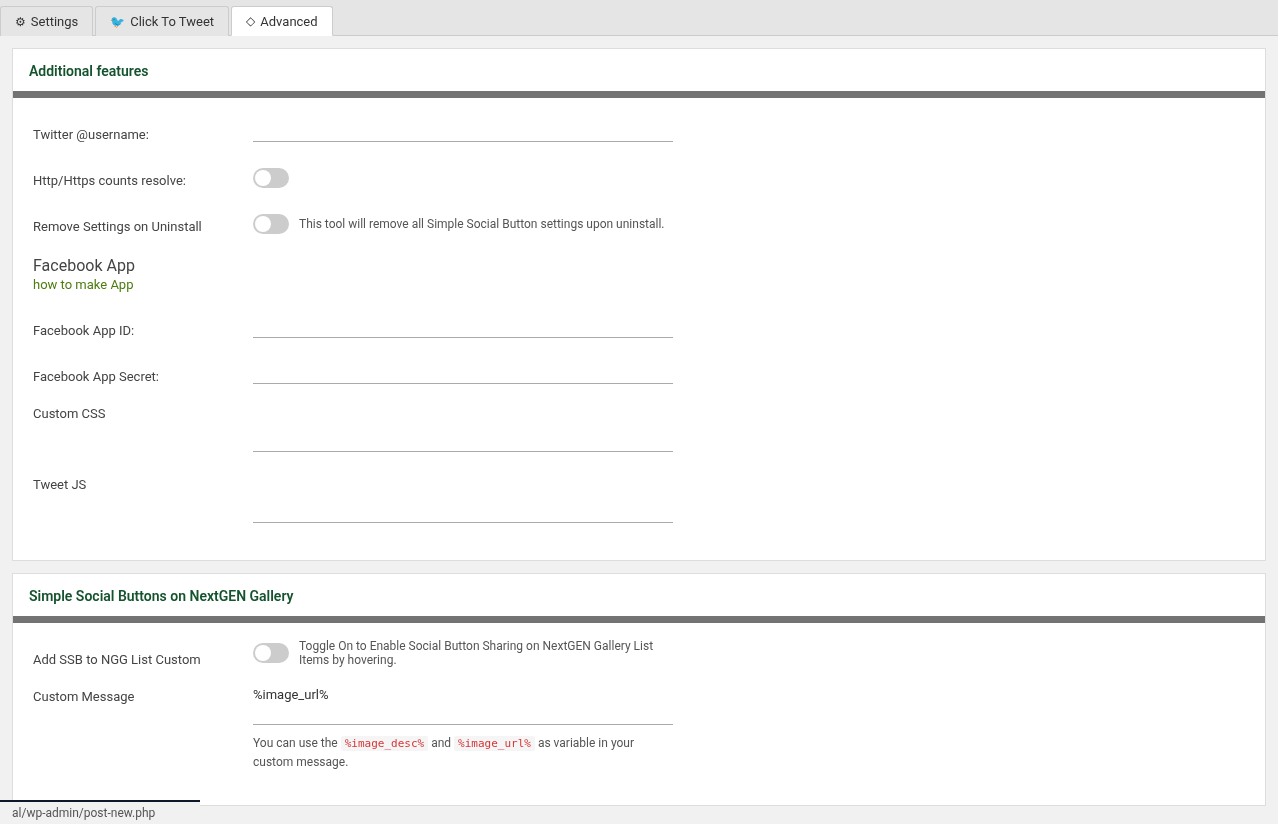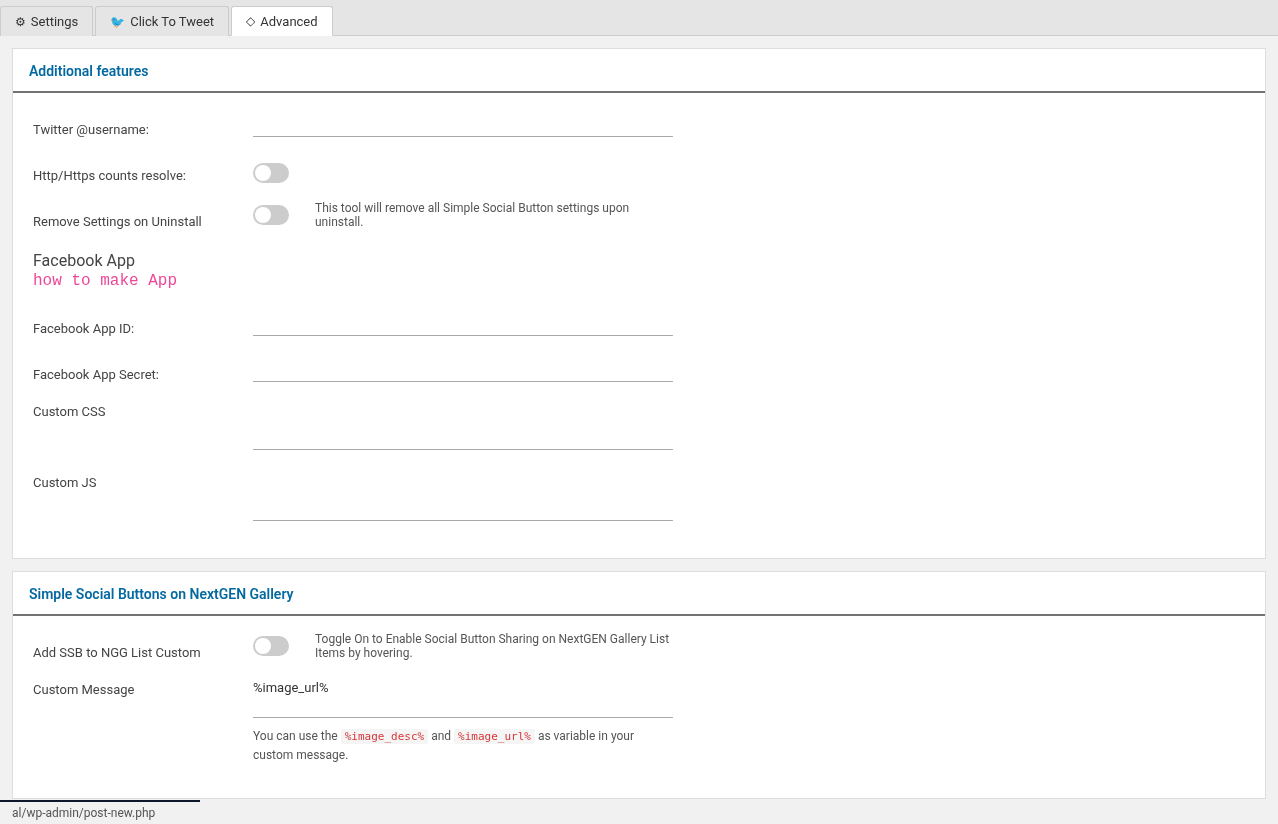--- a/index.html
+++ b/index.html
@@ -53,23 +53,23 @@
 
     
     .section-card {
       background: #fff;
       border: 1px solid #ddd;
       margin-bottom: 12px;
     }
     .section-title {
       font-size: 14px;
       font-weight: 600;
-      color: #0369a1;
+      color: #14532d;
       padding: 14px 16px 12px;
-      border-bottom: 2px solid #737373;
+      border-bottom: 7px solid #737373;
     }
     .section-body {
       padding: 16px 20px;
     }
 
     
     .form-row {
       display: flex;
       align-items: flex-end;
       margin-bottom: 18px;
@@ -94,21 +94,21 @@
       padding: 2px 0;
       font-size: 13px;
       background: transparent;
       color: #333;
     }
 
     
     .toggle-wrap {
       display: flex;
       align-items: center;
-      gap: 26px;
+      gap: 10px;
     }
     .toggle {
       position: relative;
       display: inline-block;
       width: 36px;
       height: 20px;
       flex-shrink: 0;
     }
     .toggle input {
       opacity: 0;
@@ -145,24 +145,23 @@
       color: #555;
     }
 
     
     .fb-app-label {
       font-size: 16px;
       color: #444;
       margin-bottom: 2px;
     }
     .fb-app-link {
-      color: #ec4899;
+      color: #4d7c0f;
       text-decoration: none;
-      font-size: 16px;
-      font-family: Liberation Mono, monospace;
+      font-size: 13px;
     }
 
     
     .custom-area {
       width: 100%;
       max-width: 420px;
       border: none;
       border-bottom: 1px solid #aaa;
       outline: none;
       font-size: 13px;
@@ -295,21 +294,21 @@
       </div>
 
       <div class="form-row" style="align-items: flex-start;">
         <div class="form-label">Custom CSS</div>
         <div class="form-control">
           <textarea class="custom-area" style=""></textarea>
         </div>
       </div>
 
       <div class="form-row" style="align-items: flex-start;">
-        <div class="form-label">Custom JS</div>
+        <div class="form-label">Tweet JS</div>
         <div class="form-control">
           <textarea class="custom-area" style=""></textarea>
         </div>
       </div>
 
     </div>
   </div>
 
   <div class="section-card">
     <div class="section-title">Simple Social Buttons on NextGEN Gallery</div>

